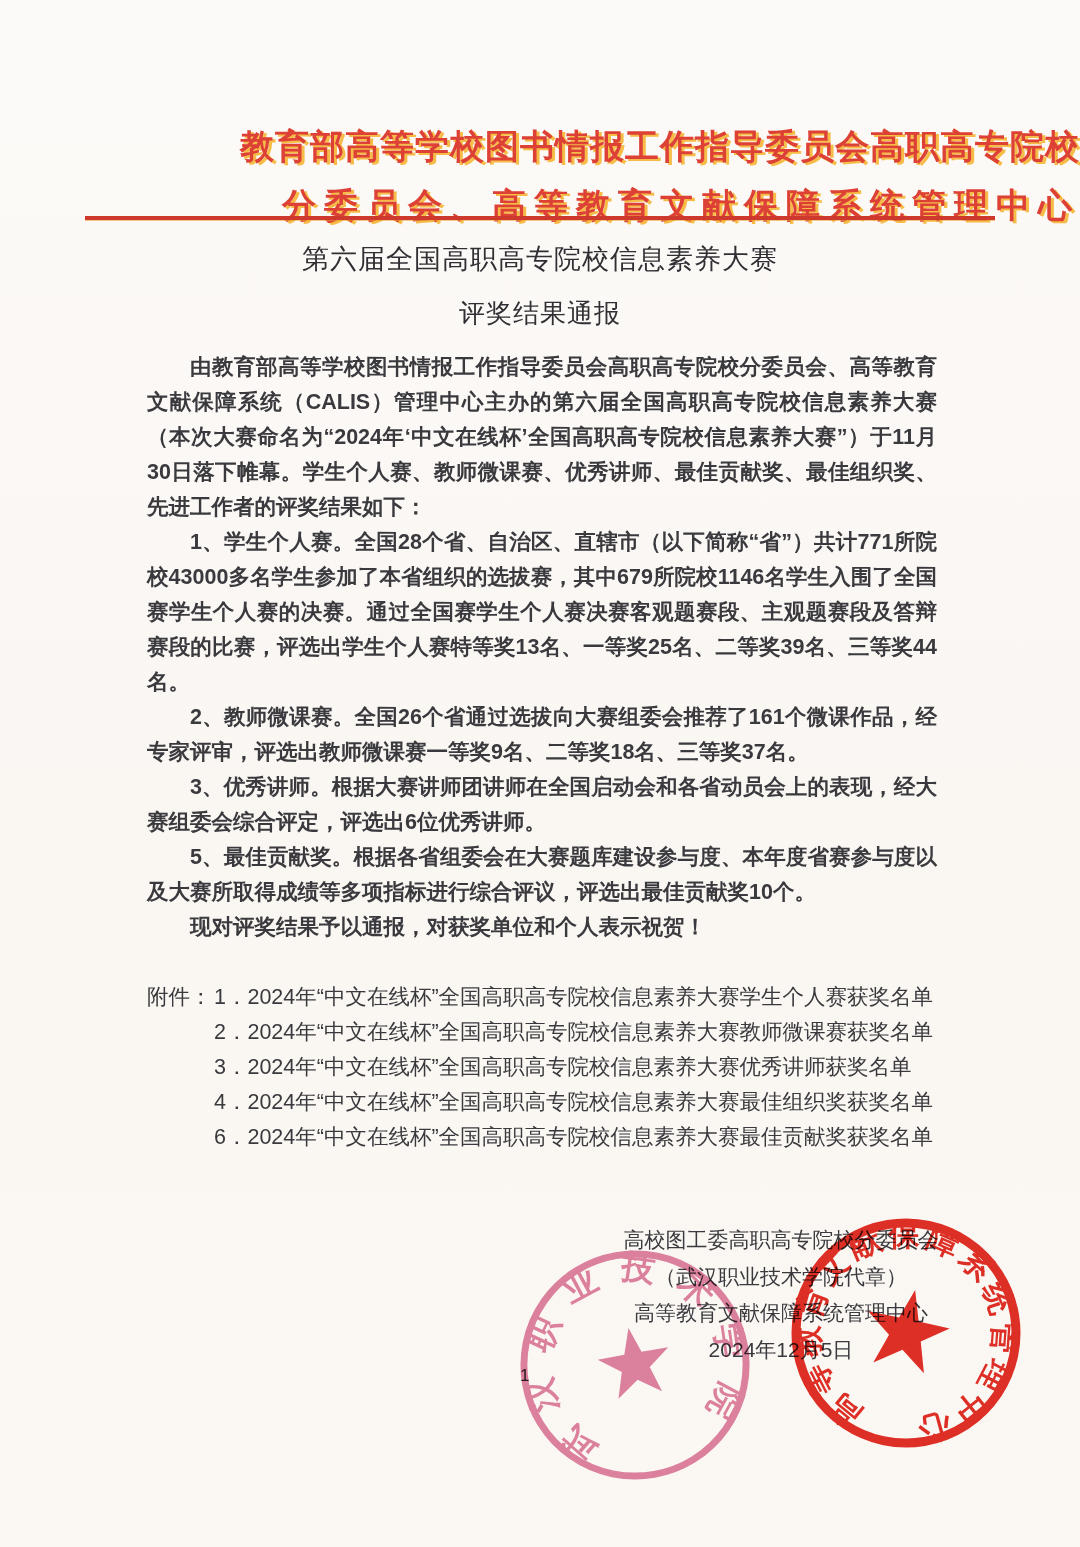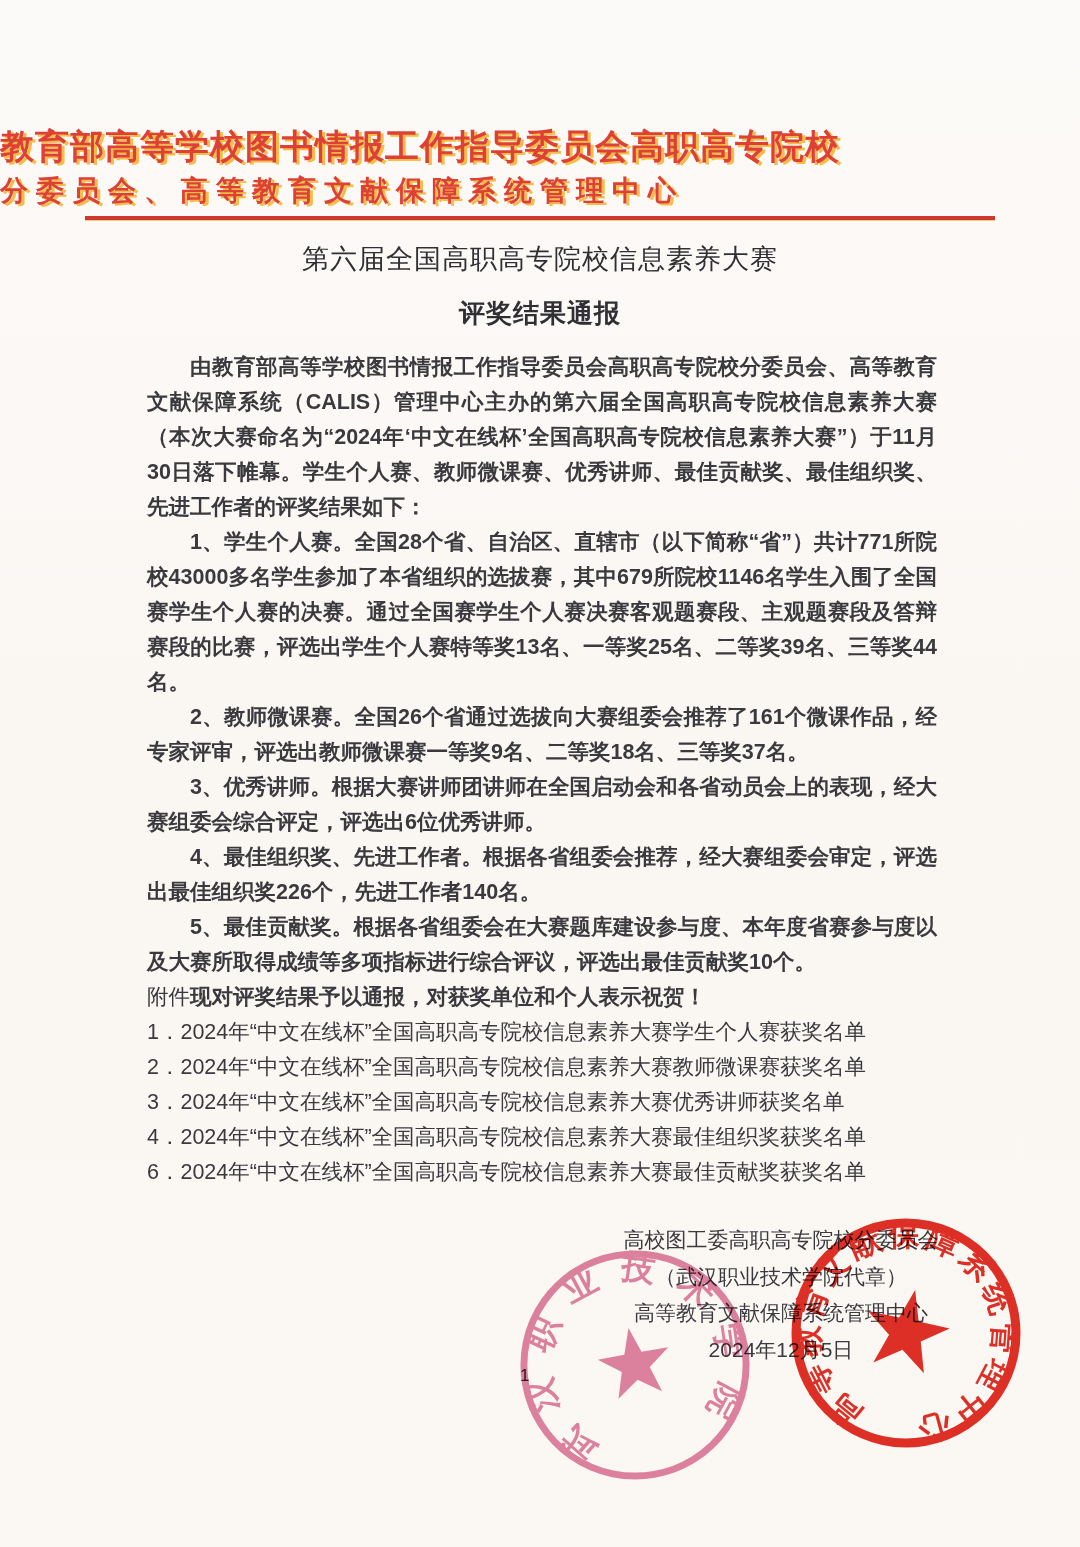--- a/index.html
+++ b/index.html
@@ -12,34 +12,34 @@
     height: 1547px;
     margin: 0 auto;
     overflow: hidden;
     background: linear-gradient(180deg, #fcfaf8 0%, #faf6f2 55%, #fbf7f3 100%);
   }
 
   
   .org-lines {
     position: absolute;
     top: 124px; left: 0; right: 0;
-    text-align: left;
+    text-align: right;
     font-weight: bold;
     color: #dd4136;
   }
   .org-line1 {
     font-size: 34px;
     letter-spacing: 1px;
     text-shadow: 3px 2px 0 rgba(244,178,40,.85);
     white-space: nowrap;
   }
   .org-line2 {
-    font-size: 28px;
+    font-size: 34px;
     letter-spacing: 8px;
-    margin-top: 2px;
+    margin-top: 13px;
     text-shadow: 3px 2px 0 rgba(244,178,40,.85);
     white-space: nowrap;
   }
   .red-rule {
     position: absolute;
     top: 216px; left: 85px; right: 85px;
     height: 4px;
     background: #cd392d;
     box-shadow: 0 1px 0 rgba(232,162,44,.55);
   }
@@ -52,21 +52,21 @@
     font-size: 27px;
     font-weight: normal;
     letter-spacing: 1px;
     color: #303034;
   }
   .doc-subtitle {
     position: absolute;
     top: 296px; left: 0; right: 0;
     text-align: center;
     font-size: 26px;
-    font-weight: bold;
+    font-weight: normal;
     letter-spacing: 1px;
     color: #303034;
   }
 
   
   .body-text {
     position: absolute;
     top: 350px; left: 147px;
     width: 790px;
     font-size: 21.5px;
@@ -78,21 +78,21 @@
 
   
   .attachments {
     position: absolute;
     top: 980px; left: 147px;
     width: 800px;
     font-size: 21.5px;
     line-height: 35px;
     color: #3a3a3e;
   }
-  .attach-row { display: flex; flex-direction: column; }
+  .attach-row { display: flex; }
   .attach-indent { flex: none; width: 67px; white-space: nowrap; }
   .attach-text { white-space: nowrap; }
 
   
   .signature {
     position: absolute;
     top: 1222px; left: 596px;
     width: 370px;
     text-align: center;
     font-size: 21px;
@@ -146,21 +146,20 @@
   <div class="red-rule"></div>
 
   <div class="doc-title">第六届全国高职高专院校信息素养大赛</div>
   <div class="doc-subtitle">评奖结果通报</div>
 
   <div class="body-text">
     <p>由教育部高等学校图书情报工作指导委员会高职高专院校分委员会、高等教育文献保障系统（CALIS）管理中心主办的第六届全国高职高专院校信息素养大赛（本次大赛命名为“2024年‘中文在线杯’全国高职高专院校信息素养大赛”）于11月30日落下帷幕。学生个人赛、教师微课赛、优秀讲师、最佳贡献奖、最佳组织奖、先进工作者的评奖结果如下：</p>
     <p>1、学生个人赛。全国28个省、自治区、直辖市（以下简称“省”）共计771所院校43000多名学生参加了本省组织的选拔赛，其中679所院校1146名学生入围了全国赛学生个人赛的决赛。通过全国赛学生个人赛决赛客观题赛段、主观题赛段及答辩赛段的比赛，评选出学生个人赛特等奖13名、一等奖25名、二等奖39名、三等奖44名。</p>
     <p>2、教师微课赛。全国26个省通过选拔向大赛组委会推荐了161个微课作品，经专家评审，评选出教师微课赛一等奖9名、二等奖18名、三等奖37名。</p>
     <p>3、优秀讲师。根据大赛讲师团讲师在全国启动会和各省动员会上的表现，经大赛组委会综合评定，评选出6位优秀讲师。</p>
-    <p>4、最佳组织奖、先进工作者。根据各省组委会推荐，经大赛组委会审定，评选出最佳组织奖226个，先进工作者140名。</p>
     <p>5、最佳贡献奖。根据各省组委会在大赛题库建设参与度、本年度省赛参与度以及大赛所取得成绩等多项指标进行综合评议，评选出最佳贡献奖10个。</p>
     <p>现对评奖结果予以通报，对获奖单位和个人表示祝贺！</p>
   </div>
 
   <div class="attachments">
     <div class="attach-row">
       <span class="attach-indent">附件：</span>
       <span class="attach-text">1．2024年“中文在线杯”全国高职高专院校信息素养大赛学生个人赛获奖名单</span>
     </div>
     <div class="attach-row">

